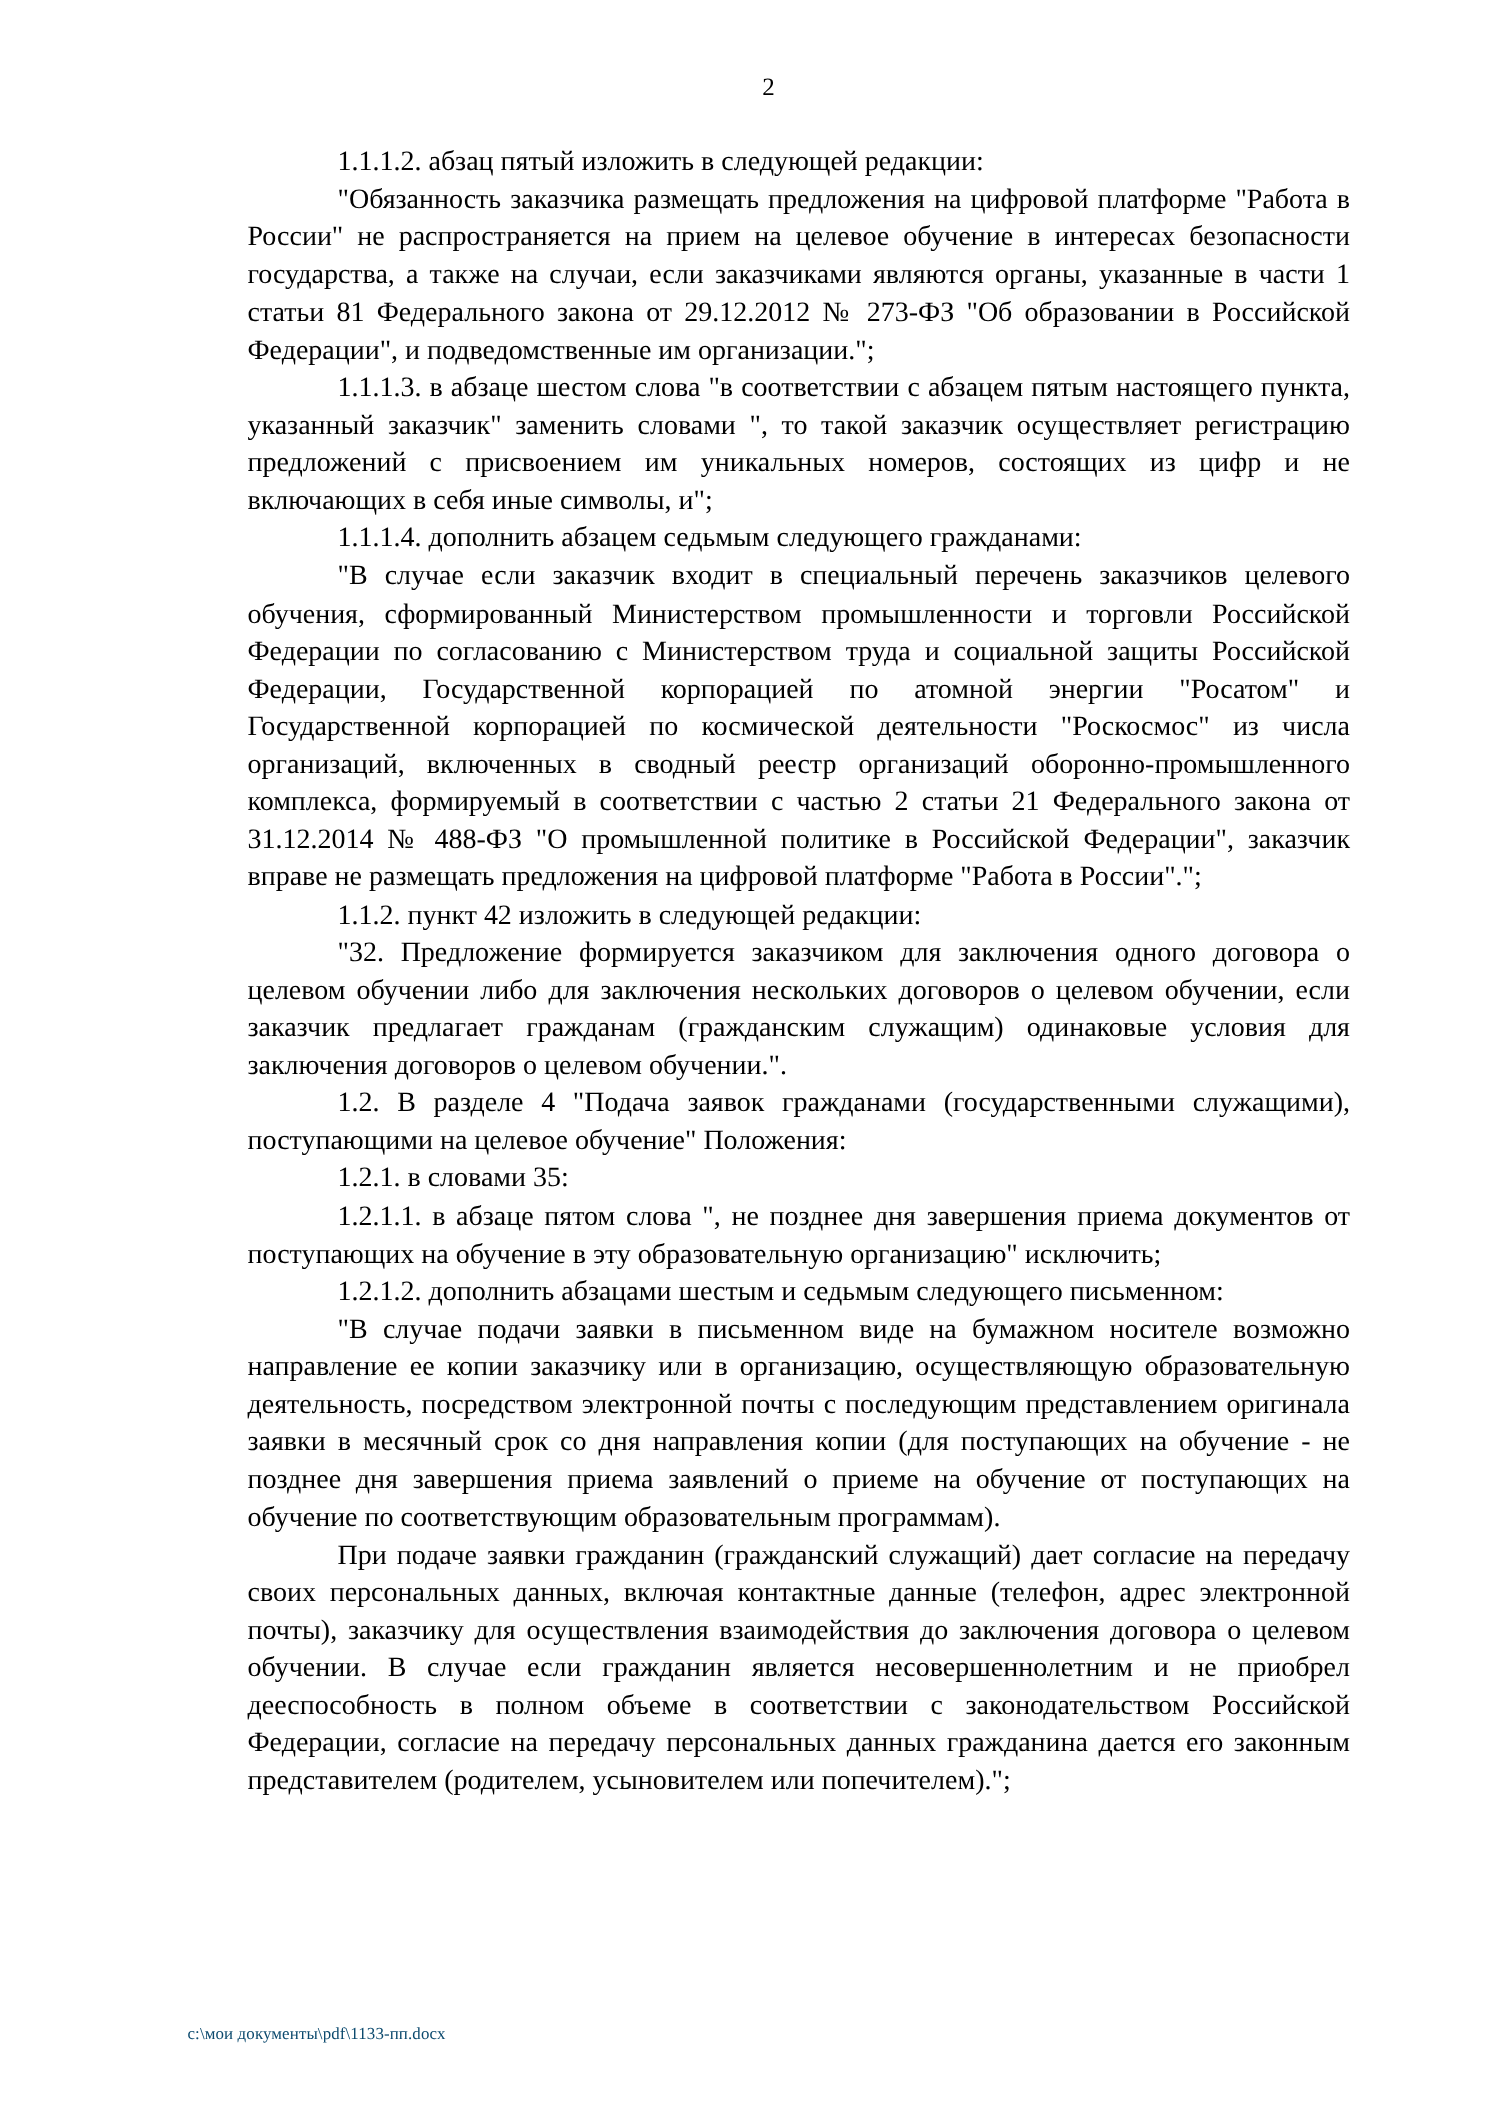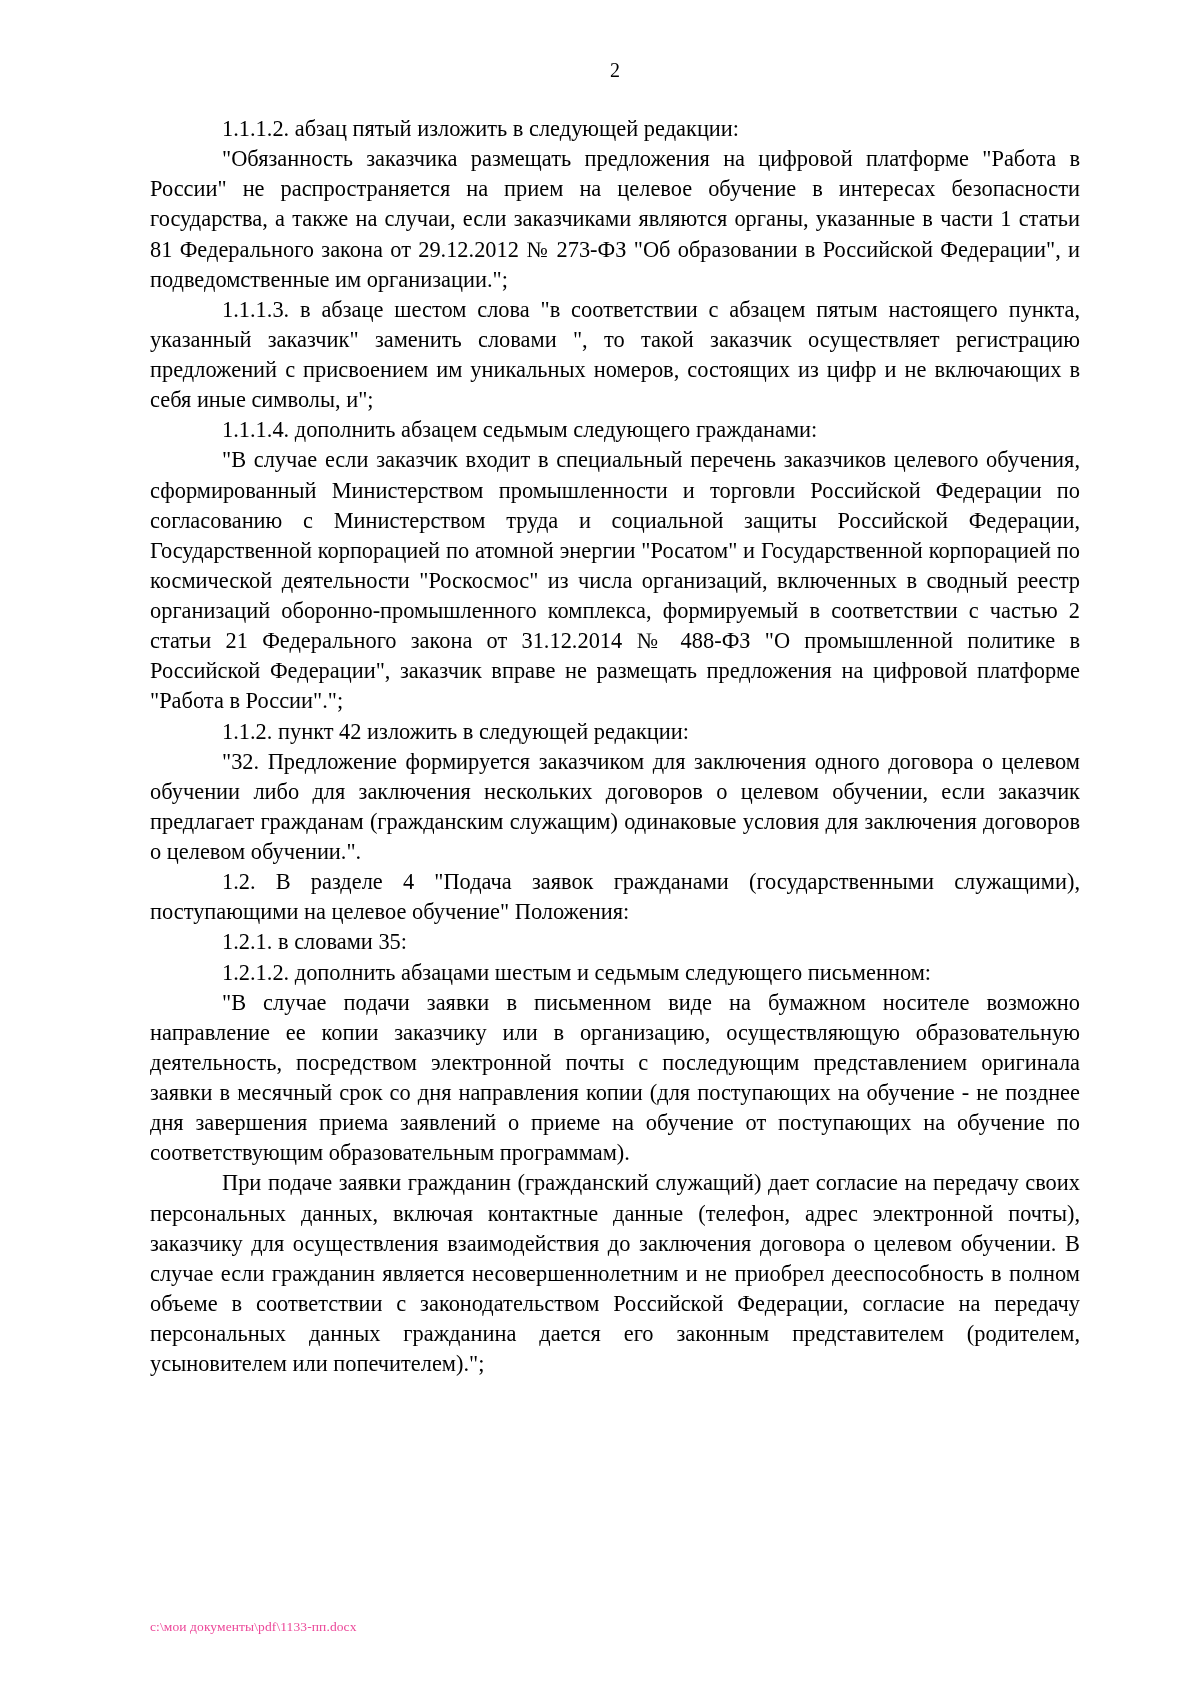--- a/index.html
+++ b/index.html
@@ -30,52 +30,54 @@
     line-height: 1;
     margin: 0 0 34px 0;
     letter-spacing: 0.2px;
   }
   .doc-body {
     font-size: 22.4px;
     line-height: 1.345;
     text-align: justify;
     text-justify: inter-word;
     hyphens: none;
+    margin-left: 48px;
   }
   .doc-body p {
     margin: 0;
     text-indent: 72px;
   }
   .footer {
     position: absolute;
     left: 150px;
     bottom: 62px;
     font-size: 13.5px;
     font-family: "Liberation Serif", "DejaVu Serif", serif;
     letter-spacing: 0.1px;
-    color: #ec4899;
+    color: #0c4a6e;
   }
 </style>
 </head>
 <body>
 
 <div class="page">
 
   <div class="page-number">2</div>
 
   <div class="doc-body">
     <p>1.1.1.2. абзац пятый изложить в следующей редакции:</p>
     <p>"Обязанность заказчика размещать предложения на цифровой платформе "Работа в России" не распространяется на прием на целевое обучение в интересах безопасности государства, а также на случаи, если заказчиками являются органы, указанные в части 1 статьи 81 Федерального закона от 29.12.2012 № 273-ФЗ "Об образовании в Российской Федерации", и подведомственные им организации.";</p>
     <p>1.1.1.3. в абзаце шестом слова "в соответствии с абзацем пятым настоящего пункта, указанный заказчик" заменить словами ", то такой заказчик осуществляет регистрацию предложений с присвоением им уникальных номеров, состоящих из цифр и не включающих в себя иные символы, и";</p>
     <p>1.1.1.4. дополнить абзацем седьмым следующего гражданами:</p>
     <p>"В случае если заказчик входит в специальный перечень заказчиков целевого обучения, сформированный Министерством промышленности и торговли Российской Федерации по согласованию с Министерством труда и социальной защиты Российской Федерации, Государственной корпорацией по атомной энергии "Росатом" и Государственной корпорацией по космической деятельности "Роскосмос" из числа организаций, включенных в сводный реестр организаций оборонно-промышленного комплекса, формируемый в соответствии с частью 2 статьи 21 Федерального закона от 31.12.2014 № 488-ФЗ "О промышленной политике в Российской Федерации", заказчик вправе не размещать предложения на цифровой платформе "Работа в России".";</p>
     <p>1.1.2. пункт 42 изложить в следующей редакции:</p>
     <p>"32. Предложение формируется заказчиком для заключения одного договора о целевом обучении либо для заключения нескольких договоров о целевом обучении, если заказчик предлагает гражданам (гражданским служащим) одинаковые условия для заключения договоров о целевом обучении.".</p>
     <p>1.2. В разделе 4 "Подача заявок гражданами (государственными служащими), поступающими на целевое обучение" Положения:</p>
     <p>1.2.1. в словами 35:</p>
+    <p>1.2.1.1. в абзаце пятом слова ", не позднее дня завершения приема документов от поступающих на обучение в эту образовательную организацию" исключить;</p>
     <p>1.2.1.2. дополнить абзацами шестым и седьмым следующего письменном:</p>
     <p>"В случае подачи заявки в письменном виде на бумажном носителе возможно направление ее копии заказчику или в организацию, осуществляющую образовательную деятельность, посредством электронной почты с последующим представлением оригинала заявки в месячный срок со дня направления копии (для поступающих на обучение - не позднее дня завершения приема заявлений о приеме на обучение от поступающих на обучение по соответствующим образовательным программам).</p>
     <p>При подаче заявки гражданин (гражданский служащий) дает согласие на передачу своих персональных данных, включая контактные данные (телефон, адрес электронной почты), заказчику для осуществления взаимодействия до заключения договора о целевом обучении. В случае если гражданин является несовершеннолетним и не приобрел дееспособность в полном объеме в соответствии с законодательством Российской Федерации, согласие на передачу персональных данных гражданина дается его законным представителем (родителем, усыновителем или попечителем).";</p>
   </div>
 
   <div class="footer">c:\мои документы\pdf\1133-пп.docx</div>
 
 </div>
 
 </body></html>

